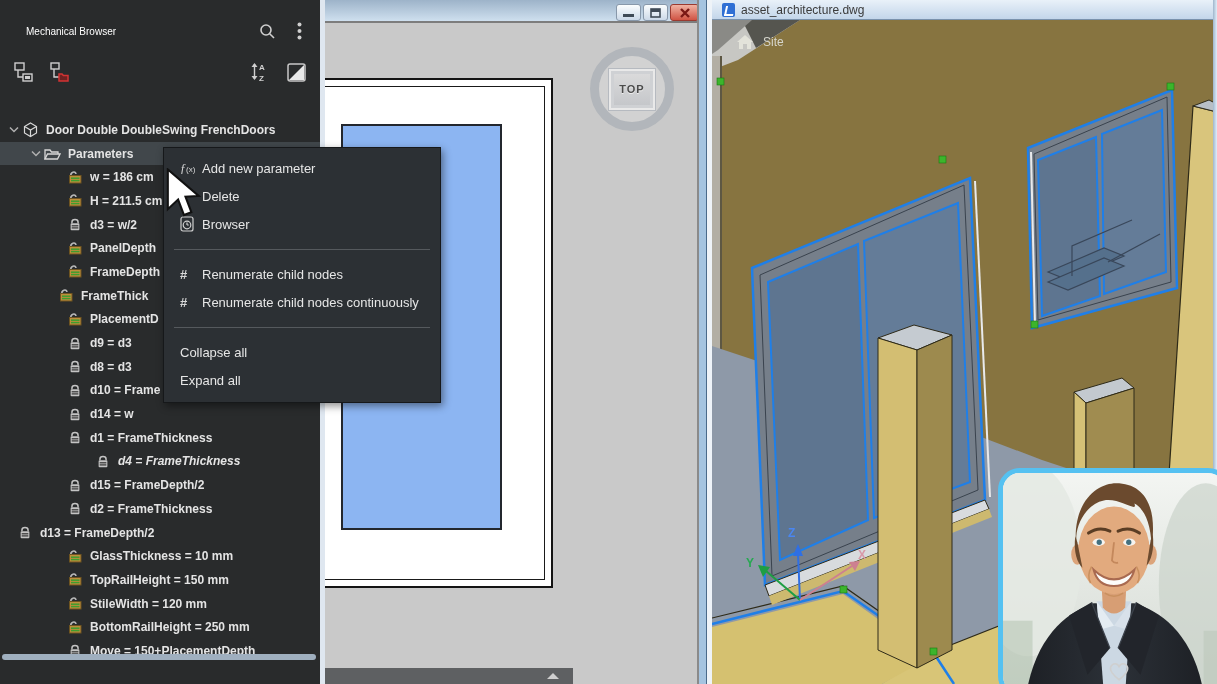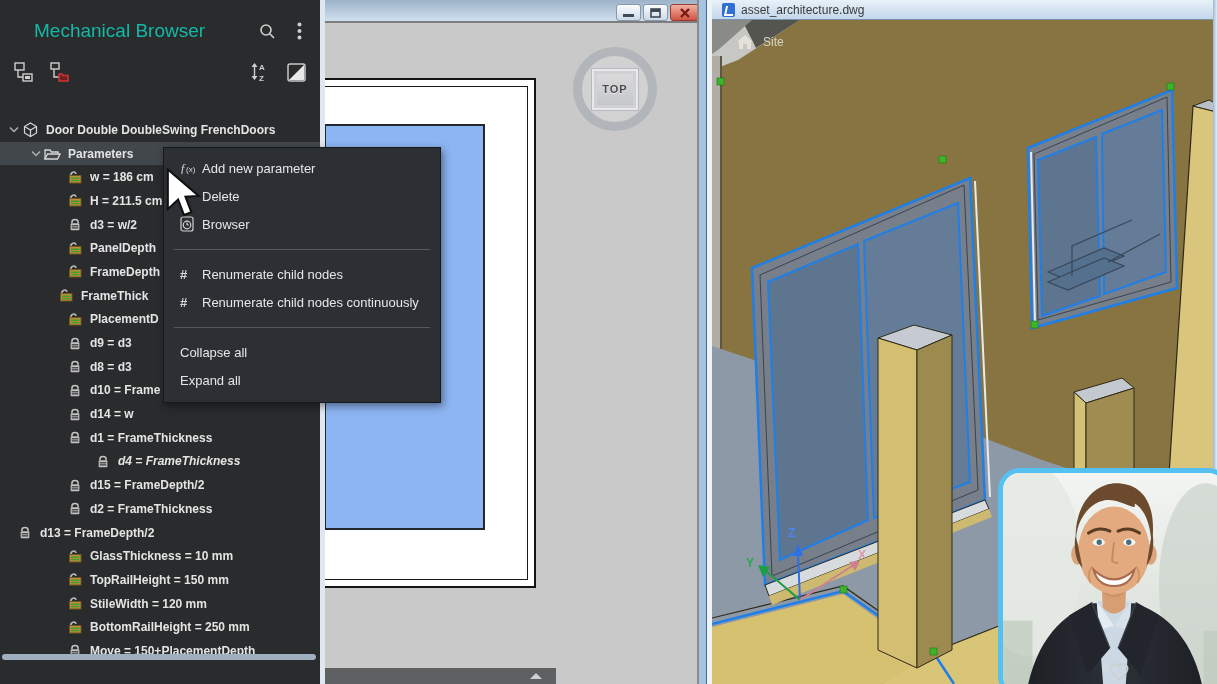--- a/index.html
+++ b/index.html
@@ -7,21 +7,21 @@
         font-family:"Liberation Sans",sans-serif;background:#c9c9c9;}
   #root *{box-sizing:border-box;}
 
   
   .mid-titlebar{position:absolute;left:320px;top:0;width:385px;height:23px;
     background:linear-gradient(#9db3c9,#cfe0ef);border-bottom:2px solid #7d7d7d;}
   .win-btn{position:absolute;top:4px;height:17px;border-radius:3px;
     border:1px solid #8898aa;background:linear-gradient(#fbfdfe,#ccd9e8);
     display:flex;align-items:center;justify-content:center;}
   .win-btn.close{background:linear-gradient(#f0b2a2,#d05343);border-color:#9a3a30;}
-  .mid-viewport{position:absolute;left:308px;top:23px;width:380px;height:464px;background:#c9c9c9;}
+  .mid-viewport{position:absolute;left:325px;top:23px;width:380px;height:464px;background:#c9c9c9;}
   .paper{position:absolute;left:-15px;top:55px;width:243px;height:510px;background:#fff;
     border:2px solid #141414;}
   .paper-inner{position:absolute;left:6px;top:6px;right:6px;bottom:6px;border:1px solid #1a1a1a;}
   .door-glass{position:absolute;left:29px;top:44px;width:161px;height:406px;
     background:#8cb5f2;border:2px solid #23272e;}
   .view-ring{position:absolute;left:265px;top:24px;width:84px;height:84px;border-radius:50%;
     border:9px solid #b2b6bb;background:#d2d2d2;display:flex;align-items:center;justify-content:center;}
   .view-cube{width:46px;height:41px;border:2px solid #e9e9e9;outline:1px solid #b6bac0;
     background:linear-gradient(#dcdcdc,#c3c5c9);display:flex;align-items:center;justify-content:center;
     box-shadow:inset 0 0 0 3px #cfd1d4;}
@@ -45,21 +45,21 @@
   .vp-label{position:absolute;left:24px;top:14px;display:flex;align-items:center;gap:9px;}
   .vp-label span{font-size:12px;color:#d6d6cd;}
   .axis-label{position:absolute;font-size:12px;font-weight:bold;}
   .right-edge{position:absolute;right:0;top:0;width:4px;height:684px;
     background:linear-gradient(90deg,#9fb6cc,#e2eefa);z-index:15;}
 
   
   .panel{position:absolute;left:0;top:0;width:320px;height:684px;background:#292b2c;z-index:10;}
   .panel-strip{position:absolute;left:320px;top:0;width:5px;height:684px;background:#dfe7f0;z-index:10;}
   .panel-header{position:absolute;left:0;top:14px;width:100%;height:34px;display:flex;align-items:center;}
-  .panel-title{font-size:19px;color:#14b8a6;margin-left:34px;flex:1;}
+  .panel-title{font-size:10px;color:#ffffff;margin-left:26px;flex:1;}
   .hicon{width:22px;height:22px;display:flex;align-items:center;justify-content:center;margin-right:10px;}
   .panel-toolbar{position:absolute;left:0;top:58px;width:100%;height:28px;display:flex;align-items:center;}
   .ticon{width:24px;height:24px;display:flex;align-items:center;justify-content:center;margin-left:12px;}
   .ticon.right{margin-left:0;margin-right:12px;}
   .tb-spacer{flex:1;}
   .tree{position:absolute;left:0;top:110px;width:100%;margin-top:8px;}
   .tree-row{height:23.7px;display:flex;align-items:center;white-space:nowrap;}
   .tree-row.selected{background:#41474b;}
   .tr-chevron{width:16px;display:flex;justify-content:center;flex:none;}
   .tr-icon{width:17px;margin-right:7px;display:flex;justify-content:center;flex:none;}

